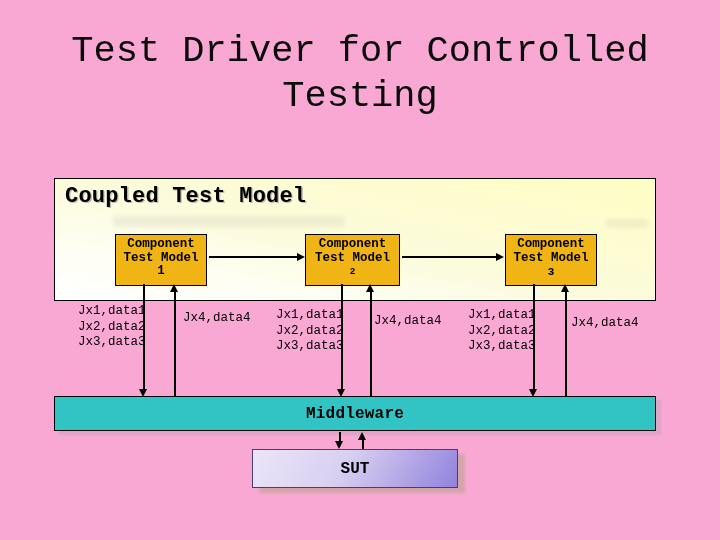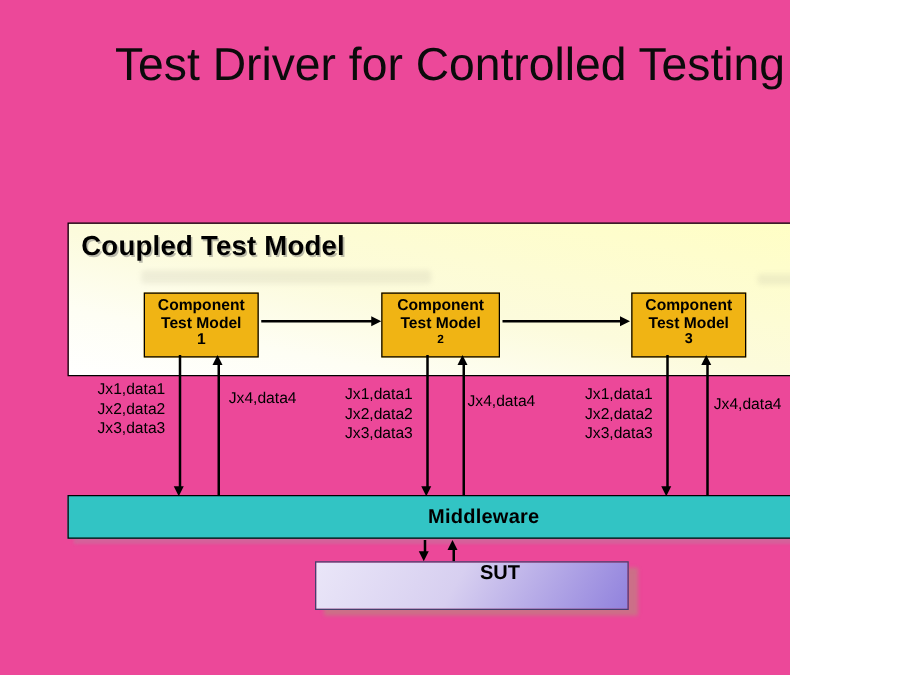--- a/index.html
+++ b/index.html
@@ -1,18 +1,18 @@
 <!DOCTYPE html>
 <html><head>
 <meta charset="utf-8">
 <style>
   html,body{margin:0;padding:0;background:#ffffff;}
   .slide{
-    position:relative;width:632px;height:540px;background:#ec4899;overflow:hidden;
-    font-family:Liberation Sans, sans-serif;color:#000;
+    position:relative;width:720px;height:540px;background:#f9a8d4;overflow:hidden;
+    font-family:Liberation Mono, monospace;color:#000;
   }
   
   .slide-title{
     position:absolute;left:0;top:29px;width:720px;margin:0;
     font-size:37px;font-weight:400;text-align:center;letter-spacing:0px;
     color:#0b0b0b;line-height:1.22;
   }
   
   .panel{
     position:absolute;left:54px;top:178px;width:600px;height:121px;
@@ -69,31 +69,29 @@
   .m3{left:374px;top:314px;}
   .m4{left:468px;top:308px;}
   .m5{left:571px;top:316px;}
   
   .middleware{
     position:absolute;left:54px;top:396px;width:600px;height:33px;
     background:#32C4C4;border:1.4px solid #000;
     display:flex;align-items:center;justify-content:center;
     font-size:16px;font-weight:700;letter-spacing:.2px;
     box-shadow:5px 4px 2px rgba(160,160,160,.30);
-    padding-left:32px;
   }
   
   .sut{
     position:absolute;left:252px;top:449px;width:204px;height:37px;
     background:linear-gradient(120deg,#EAE6F8 0%,#D7CFF0 45%,#9182DD 100%);
     border:1.2px solid #45406E;
-    display:flex;align-items:flex-start;justify-content:center;
+    display:flex;align-items:center;justify-content:center;
     font-size:16px;font-weight:700;
     box-shadow:7px 5px 3px rgba(167,160,116,.45);
-    padding-left:45px;
   }
 </style>
 </head>
 <body>
 
 <div class="slide">
 
   <h1 class="slide-title">Test Driver for Controlled Testing</h1>
 
   <div class="panel"></div>

